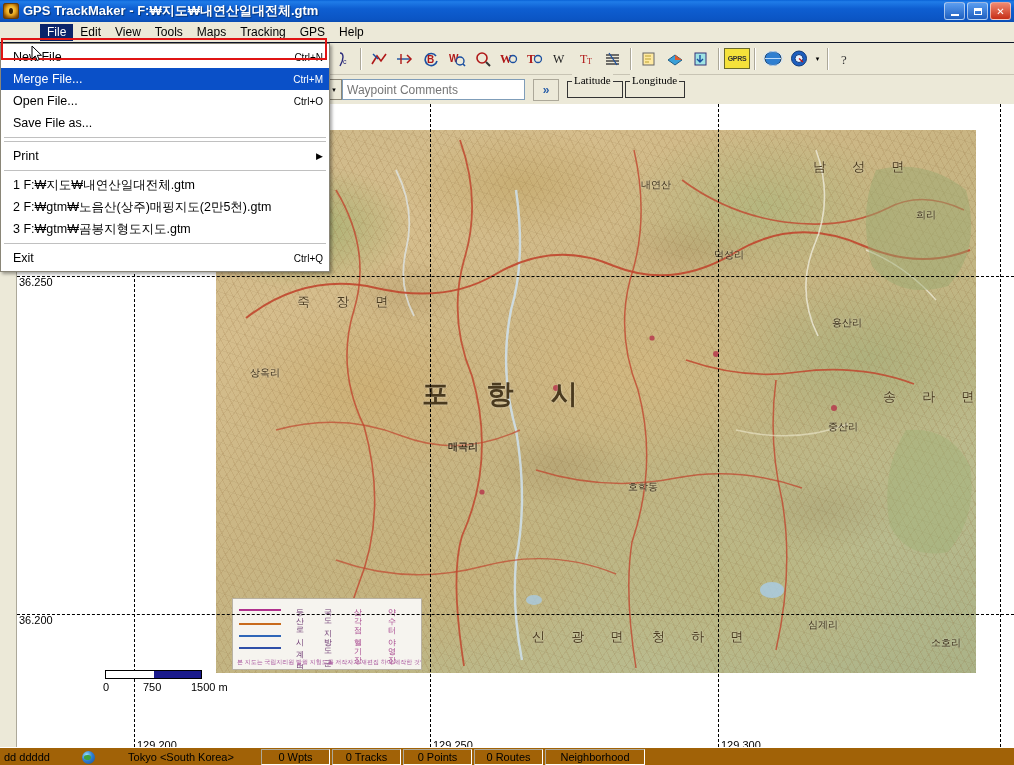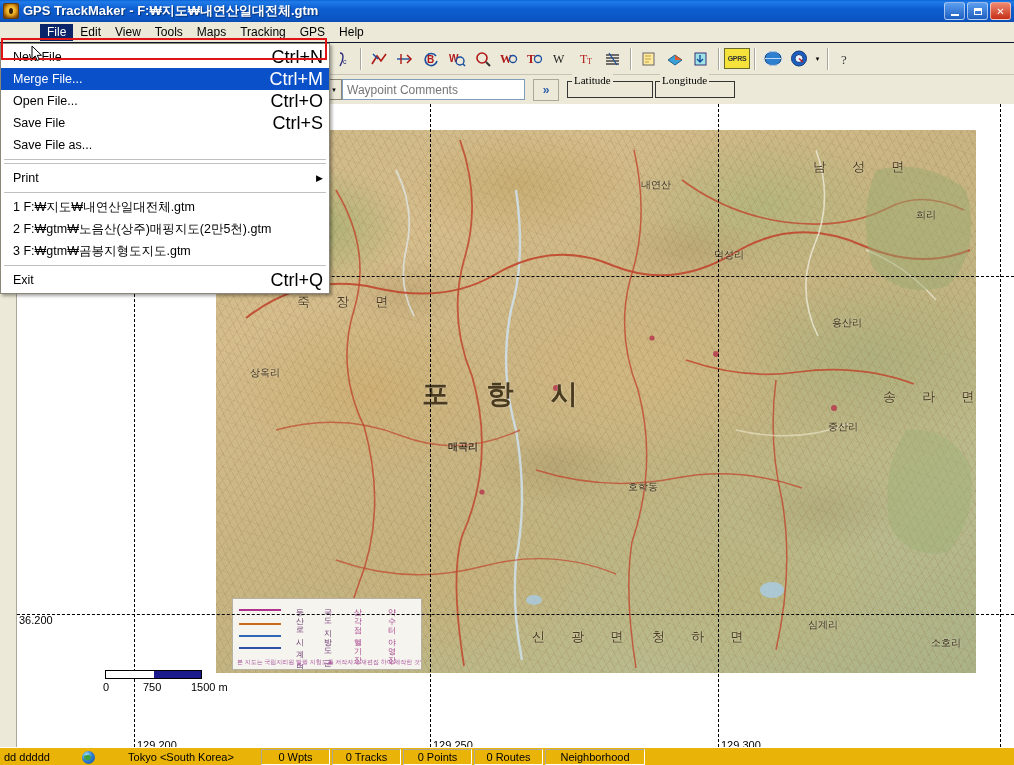--- a/index.html
+++ b/index.html
@@ -97,22 +97,22 @@
   }
   #wp-go{
     width:26px;height:22px;border:1px solid #aca899;background:#ece9d8;
     display:flex;align-items:center;justify-content:center;
     color:#2a5fa8;font-weight:bold;font-size:12px;box-sizing:border-box;
   }
   .grp{
     height:17px;border:1px solid #333;border-top-style:solid;
     position:relative;box-sizing:border-box;margin-left:8px;
   }
-  .grp-lat{width:86px;}
-  .grp-lon{width:80px;margin-left:2px;}
+  .grp-lat{width:56px;}
+  .grp-lon{width:60px;margin-left:2px;}
   .grp-label{
     position:absolute;top:-8px;left:4px;background:#ece9d8;
     padding:0 2px;font-size:11px;font-family:"Liberation Serif",serif;
     white-space:nowrap;
   }
 
   
   #leftbar{
     position:absolute;left:0;top:104px;width:16px;height:643px;
     background:#ece9d8;border-right:1px solid #aca899;
@@ -192,21 +192,21 @@
   
   #scalebar{position:absolute;left:74px;top:566px;width:200px;height:26px;}
   #scalebar .sb-box{position:absolute;left:14px;top:0;width:97px;height:9px;border:1px solid #000;box-sizing:border-box;display:flex;}
   #scalebar .sb-w{flex:1;background:#fff;}
   #scalebar .sb-b{flex:1;background:#1a1a8c;}
   #scalebar .sb-lab{position:absolute;top:11px;font-size:11px;color:#000;}
 
   
   #statusbar{
     position:absolute;left:0;top:747px;width:1014px;height:18px;
-    background:#eab308;border-top:1px solid #fff;
+    background:#a16207;border-top:1px solid #fff;
     display:flex;align-items:center;font-size:11px;
   }
   .sb-cell{
     height:16px;border:1px solid #aca899;border-right-color:#fff;border-bottom-color:#fff;
     display:flex;align-items:center;justify-content:center;
     box-sizing:border-box;margin-right:2px;white-space:nowrap;
   }
   .sb-plain{height:16px;display:flex;align-items:center;box-sizing:border-box;white-space:nowrap;}
   .sb-globe{
     width:13px;height:13px;border-radius:50%;margin:0 6px;flex:0 0 auto;
@@ -220,21 +220,21 @@
     position:absolute;left:0;top:43px;width:330px;
     background:#fff;border:1px solid #8a8678;
     box-shadow:2px 2px 3px rgba(0,0,0,.35);
     padding:2px 0;box-sizing:border-box;z-index:50;
   }
   .mrow{
     height:22px;display:flex;align-items:center;padding:0 6px 0 12px;
     font-size:12.5px;color:#000;box-sizing:border-box;position:relative;
   }
   .mrow .lbl{flex:1 1 auto;white-space:nowrap;}
-  .mrow .acc{color:#000;font-size:18px;margin-left:18px;white-space:nowrap;}
+  .mrow .acc{color:#000;font-size:10px;margin-left:18px;white-space:nowrap;}
   .mrow.sel{background:#0a50c8;color:#fff;}
   .mrow.sel .acc{color:#fff;}
   .msep{height:1px;background:#c0c0c0;margin:3px 3px;}
   .sub-arrow{font-size:9px;margin-left:10px;}
   #merge-highlight{
     position:absolute;left:1px;top:38px;width:326px;height:22px;
     border:2px solid #e01414;box-sizing:border-box;z-index:60;pointer-events:none;
   }
   #cursor-arrow{position:absolute;left:31px;top:45px;z-index:70;}
 
@@ -562,24 +562,20 @@
   </div>
   <div class="mrow sel">
     <span class="lbl">Merge File...</span>
     <span class="acc">Ctrl+M</span>
   </div>
   <div class="mrow">
     <span class="lbl">Open File...</span>
     <span class="acc">Ctrl+O</span>
   </div>
   <div class="mrow">
-    <span class="lbl">Save File</span>
-    <span class="acc">Ctrl+S</span>
-  </div>
-  <div class="mrow">
     <span class="lbl">Save File as...</span>
     <span class="acc"></span>
   </div>
   <div class="msep"></div>
   <div class="msep"></div>
   <div class="mrow">
     <span class="lbl">Print</span>
     <span class="sub-arrow">▶</span>
   </div>
   <div class="msep"></div>

